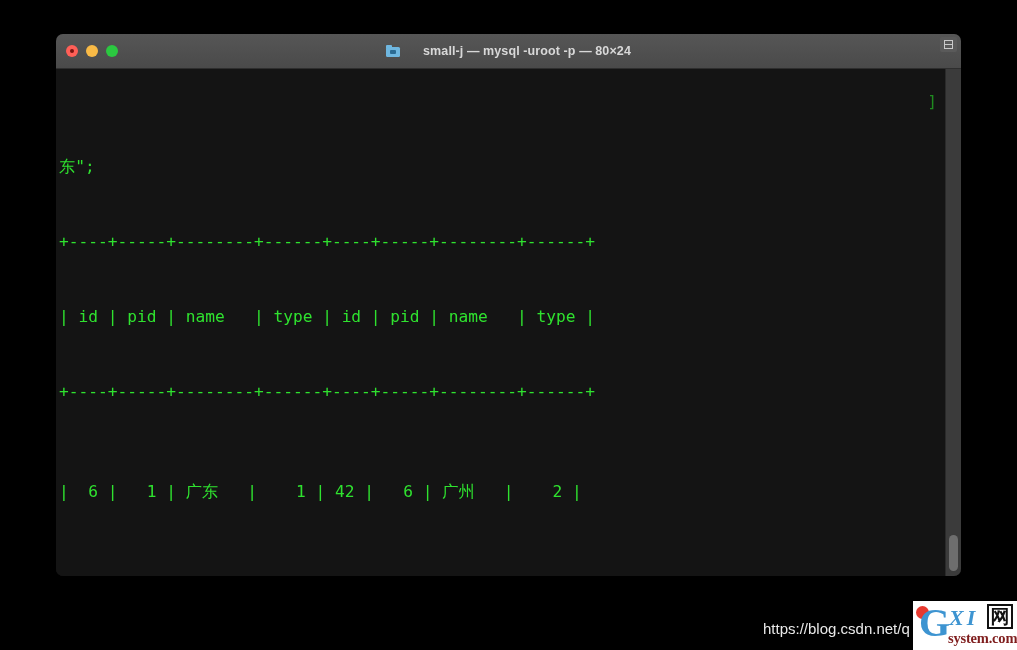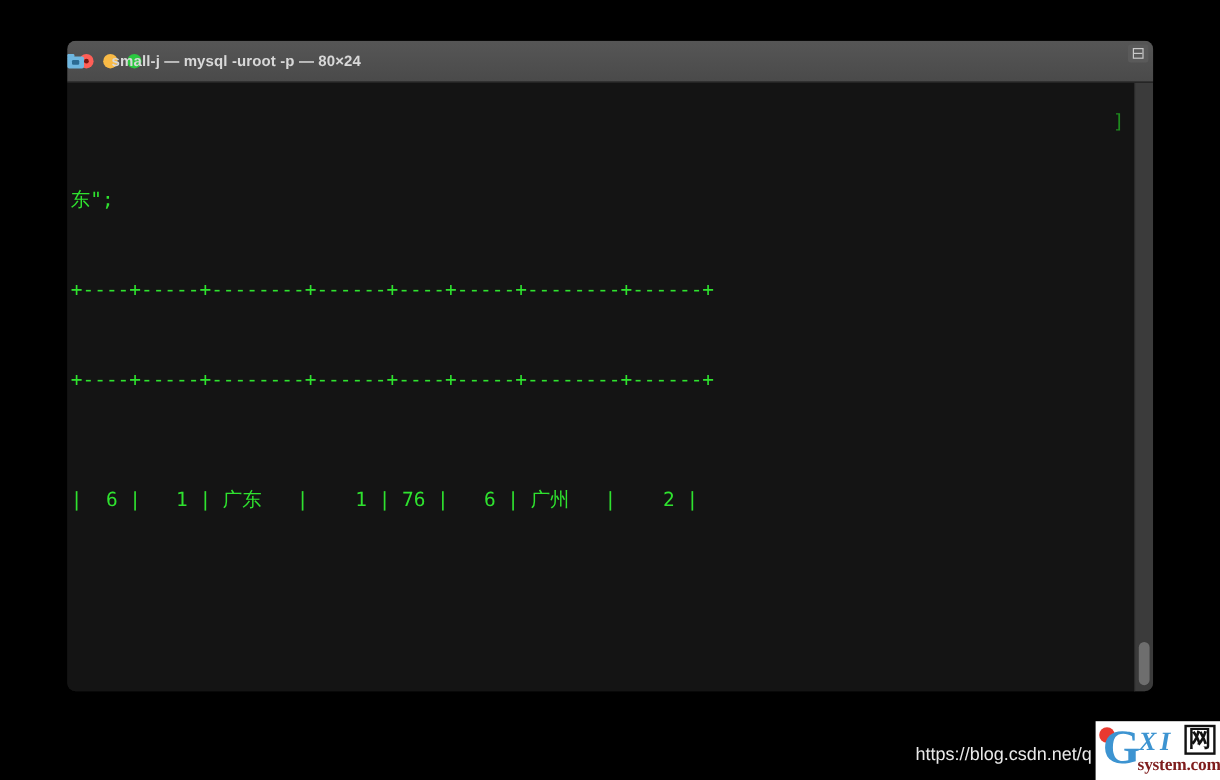--- a/index.html
+++ b/index.html
@@ -58,20 +58,21 @@
     left: 4px; top: 4px;
   }
   .light-min    { background: #f9ba46; }
   .light-max    { background: #2bc840; }
 
   #title-center {
     position: absolute;
     left: 0; right: 0;
     display: flex;
     align-items: center;
+    justify-content: center;
     gap: 23px;
     pointer-events: none;
   }
   #folder-icon {
     width: 14px;
     height: 12px;
     position: relative;
     flex: none;
   }
   #folder-icon .body {
@@ -281,23 +282,24 @@
     <div id="split-pane-button">
       <div class="glyph"></div>
     </div>
   </div>
 
   <div id="terminal-body">
     <div id="terminal-content">
       <div class="wrap-marker" style="top:10px;">]</div>
       <div class="term-line">东";</div>
       <div class="term-line">+----+-----+--------+------+----+-----+--------+------+</div>
+      <div class="term-line">| id | pid | name   | type | id | pid | name   | type |</div>
       <div class="term-line">+----+-----+--------+------+----+-----+--------+------+</div>
 
-      <div class="term-line">|  6 |   1 | 广东   |    1 | 76 |   6 | 广州   |    2 |</div>
+      <div class="term-line">|  6 |   1 | 广东   |    1 | 42 |   6 | 广州   |    2 |</div>
       
       
       
       
       
       
       
       
       
       

